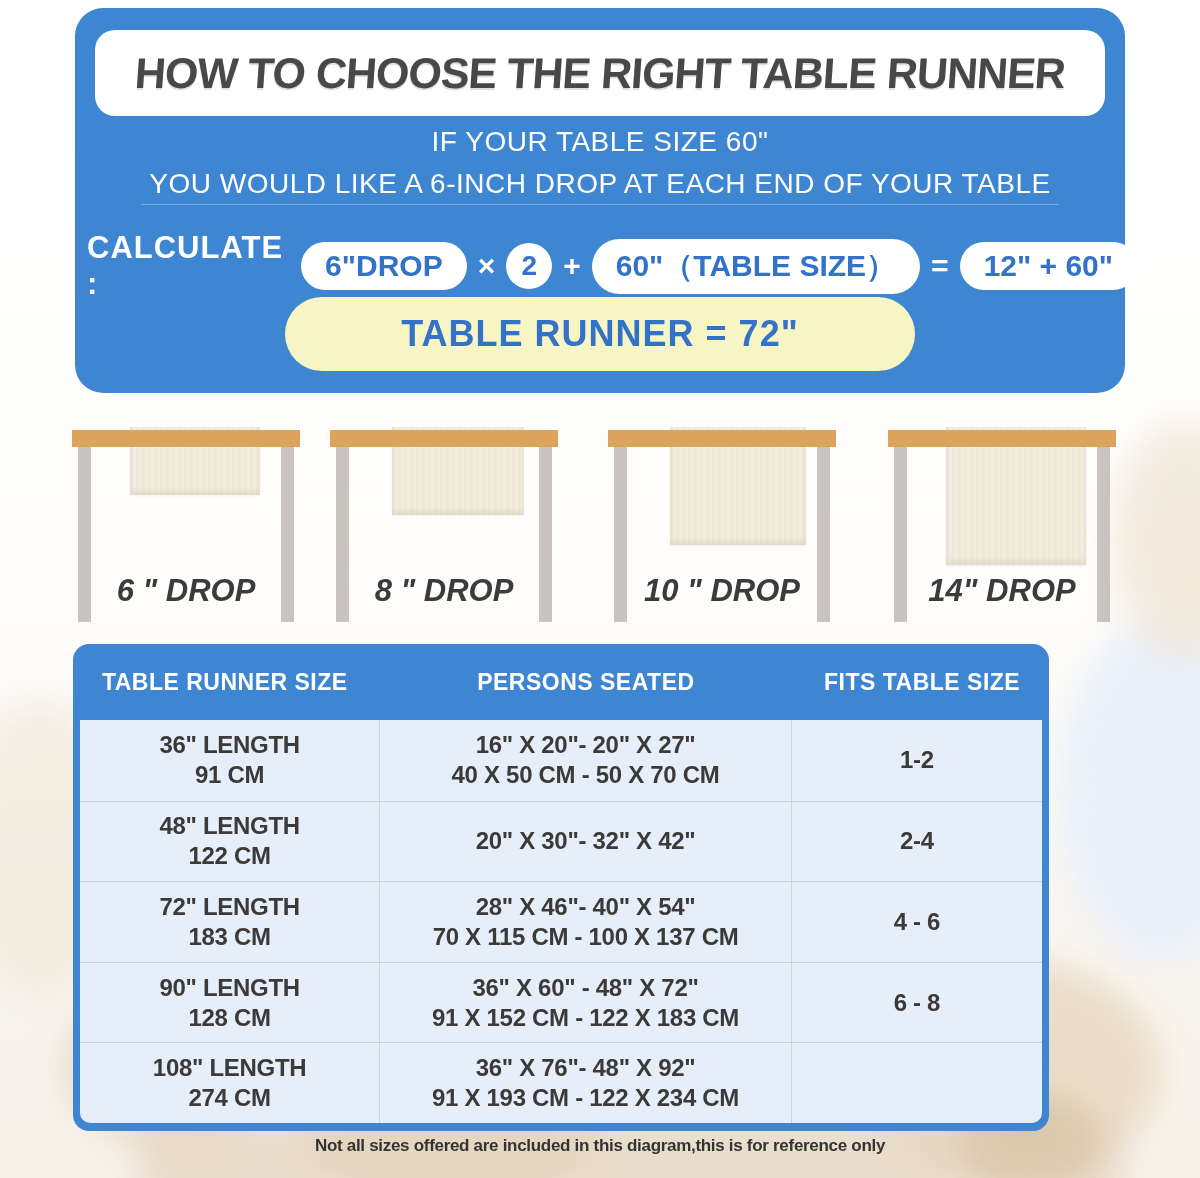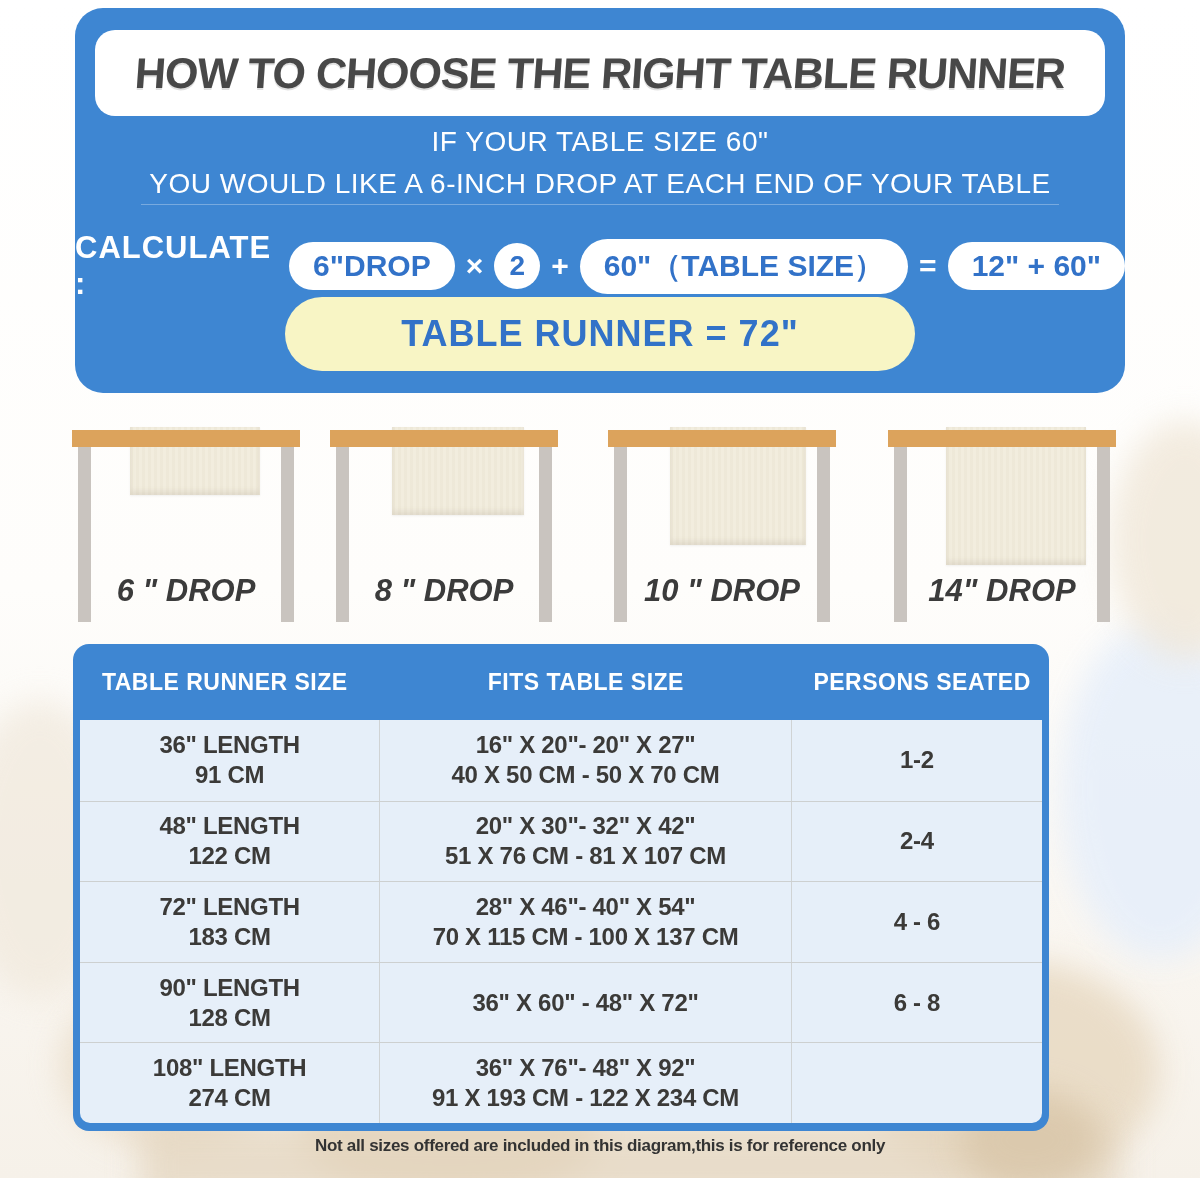--- a/index.html
+++ b/index.html
@@ -38,21 +38,21 @@
     position:absolute;left:0;width:100%;text-align:center;color:#ffffff;
     font-size:28px;letter-spacing:0.5px;
   }
   .sub1{top:118px;}
   .sub2{top:160px;}
   .tp-divider{
     position:absolute;top:196px;left:66px;right:66px;height:1px;
     background:rgba(255,255,255,0.3);
   }
   .calc-row{
-    position:absolute;top:222px;left:0;width:100%;
+    position:absolute;top:222px;left:12px;width:100%;
     display:flex;align-items:center;justify-content:center;gap:11px;
   }
   .calc-label{color:#ffffff;font-size:31px;font-weight:bold;letter-spacing:1px;}
   .pill{
     background:#ffffff;color:#3272c8;font-weight:bold;font-size:30px;
     padding:7px 24px;border-radius:32px;white-space:nowrap;letter-spacing:0;
   }
   .op{color:#ffffff;font-size:30px;font-weight:bold;}
   .circle{
     background:#ffffff;color:#3272c8;width:46px;height:46px;border-radius:50%;
@@ -174,22 +174,22 @@
   <div class="runner"></div>
   <div class="tabletop"></div>
   <div class="leg l"></div>
   <div class="leg r"></div>
   <div class="drop-label">14" DROP</div>
 </div>
 
 <div class="size-panel">
   <div class="size-header">
     <div class="hcell">TABLE RUNNER SIZE</div>
+    <div class="hcell">PERSONS SEATED</div>
     <div class="hcell">FITS TABLE SIZE</div>
-    <div class="hcell">PERSONS SEATED</div>
   </div>
   <div class="size-body">
 
     <div class="size-row first">
       <div class="cell">
         <span>36" LENGTH</span>
         <span>91 CM</span>
       </div>
       <div class="cell mid">
         <span>16" X 20"- 20" X 27"</span>
@@ -198,21 +198,20 @@
       <div class="cell">1-2</div>
     </div>
 
     <div class="size-row">
       <div class="cell">
         <span>48" LENGTH</span>
         <span>122 CM</span>
       </div>
       <div class="cell mid">
         <span>20" X 30"- 32" X 42"</span>
-        <span>51 X 76 CM - 81 X 107 CM</span>
       </div>
       <div class="cell">2-4</div>
     </div>
 
     <div class="size-row">
       <div class="cell">
         <span>72" LENGTH</span>
         <span>183 CM</span>
       </div>
       <div class="cell mid">
@@ -222,20 +221,21 @@
       <div class="cell">4 - 6</div>
     </div>
 
     <div class="size-row">
       <div class="cell">
         <span>90" LENGTH</span>
         <span>128 CM</span>
       </div>
       <div class="cell mid">
         <span>36" X 60" - 48" X 72"</span>
+        <span>91 X 152 CM - 122 X 183 CM</span>
       </div>
       <div class="cell">6 - 8</div>
     </div>
 
     <div class="size-row">
       <div class="cell">
         <span>108" LENGTH</span>
         <span>274 CM</span>
       </div>
       <div class="cell mid">

